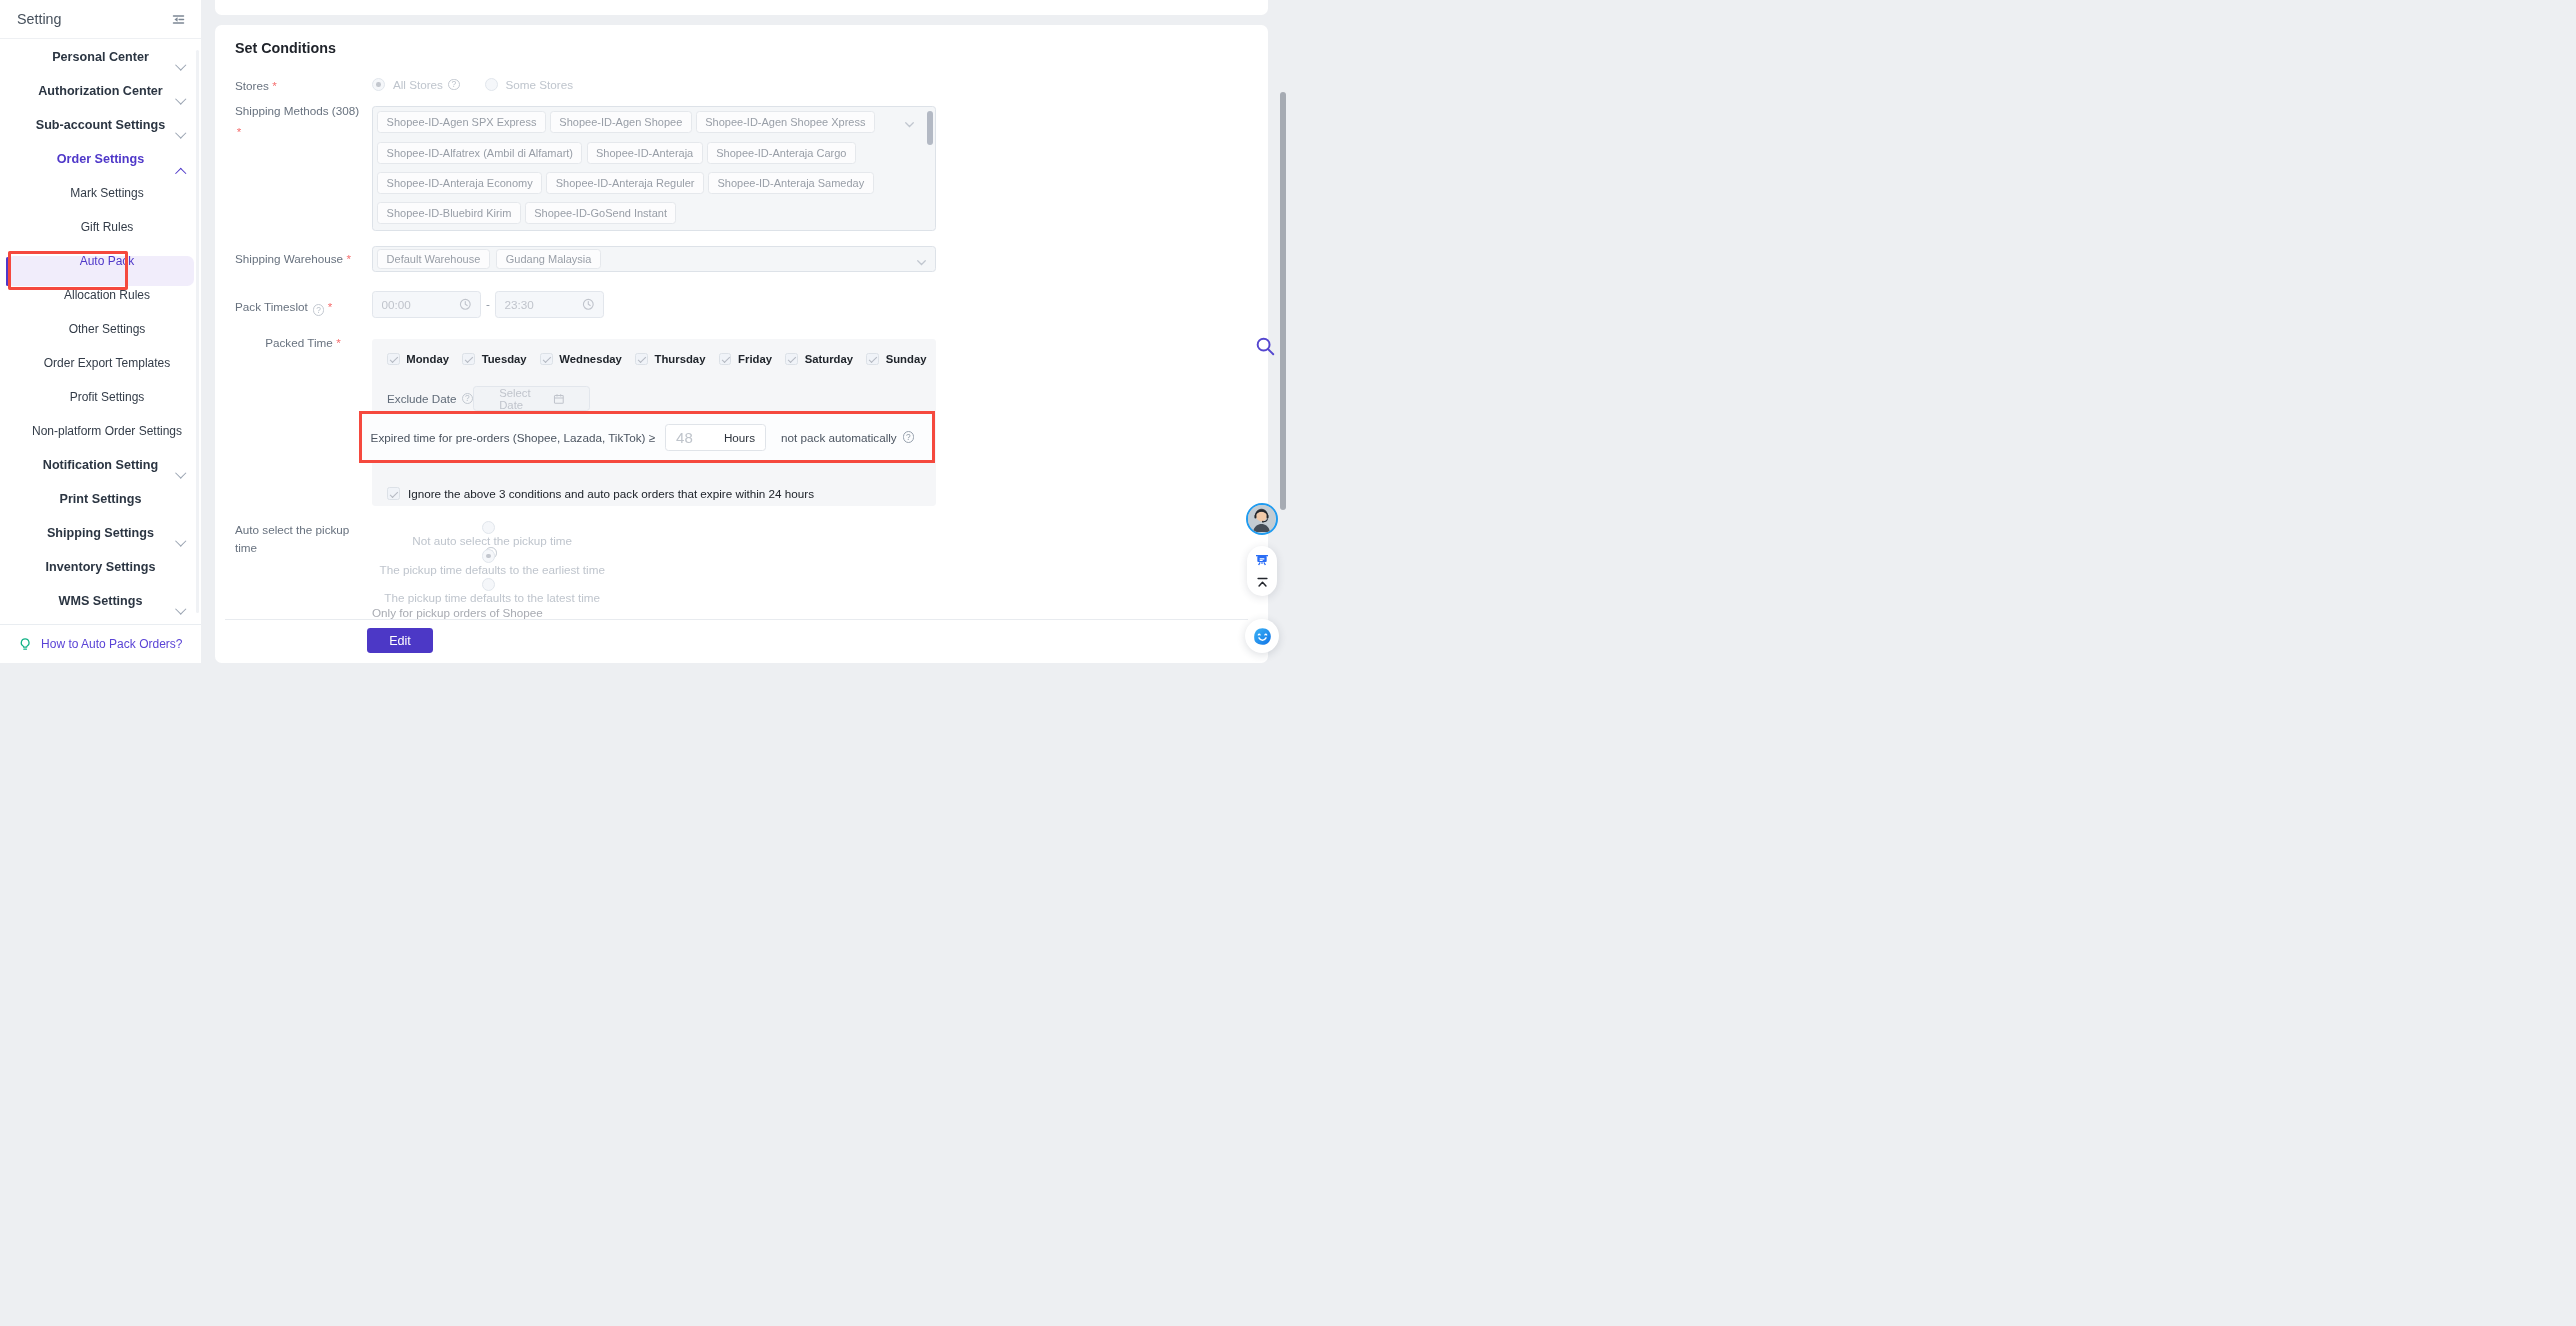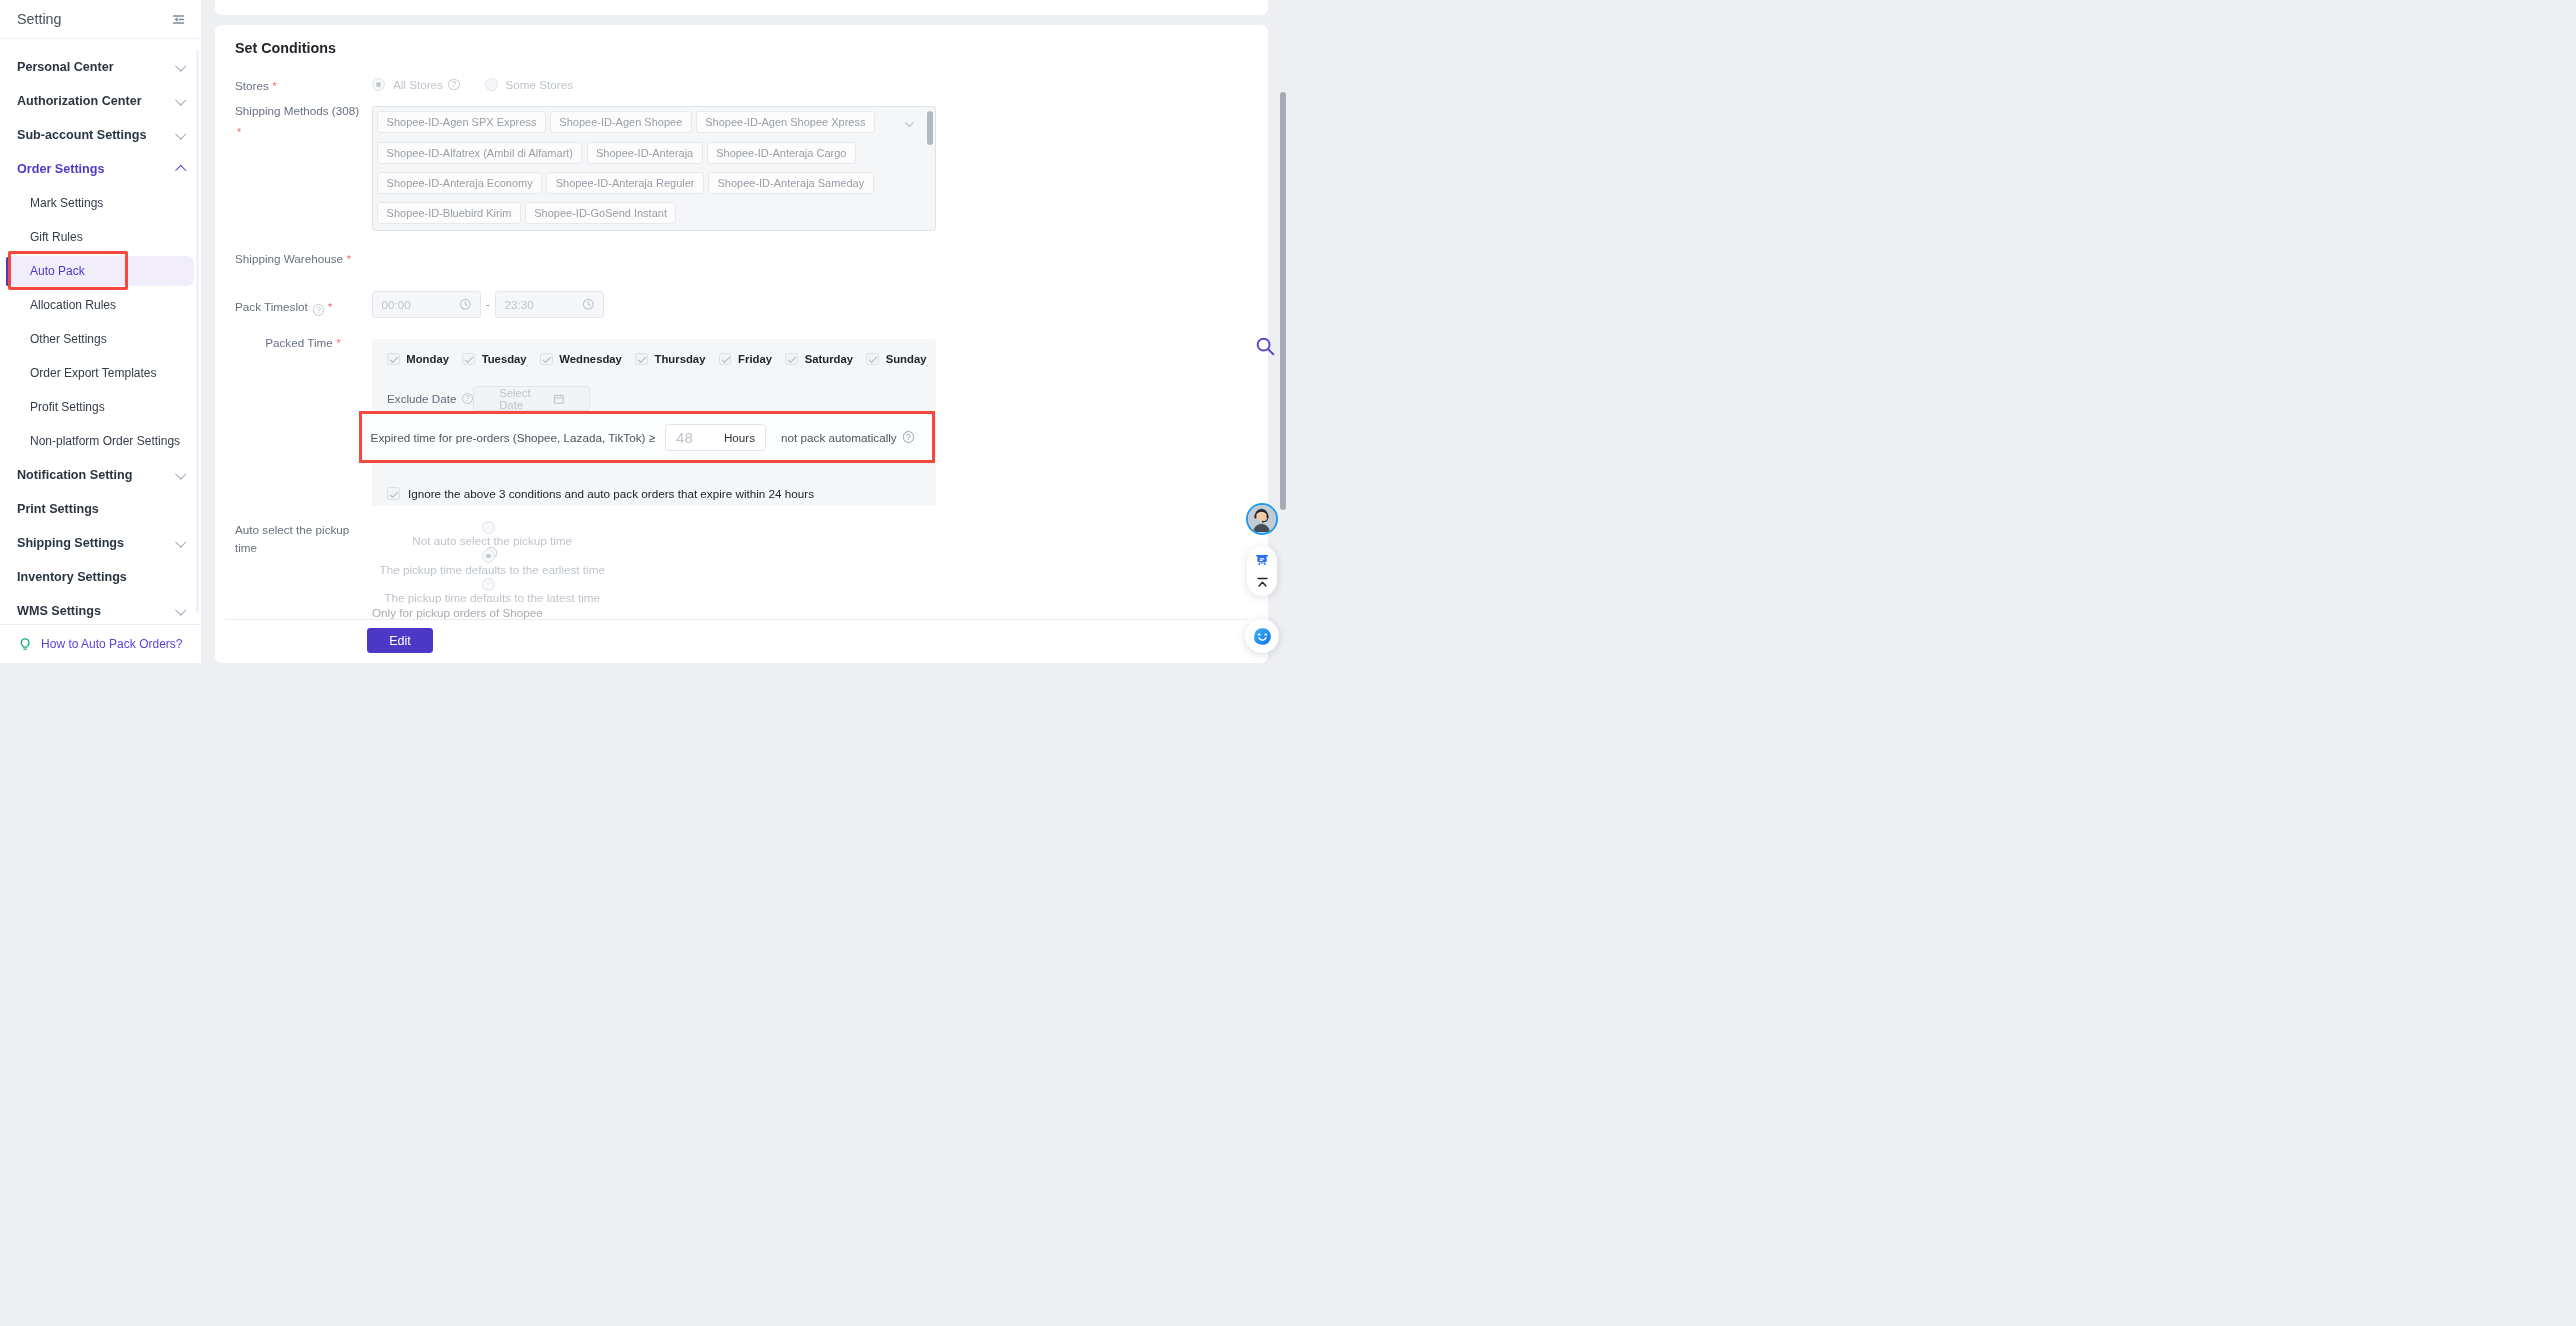--- a/index.html
+++ b/index.html
@@ -10,21 +10,21 @@
   html,body{width:1288px;height:663px;overflow:hidden;}
   body{font-family:"Liberation Sans",sans-serif;background:#edeff2;position:relative;}
 
   
   .sidebar{position:absolute;left:0;top:0;width:201px;height:663px;background:#fff;z-index:2;}
   .sidebar-header{height:39px;border-bottom:0.8px solid #eef0f3;display:flex;align-items:center;justify-content:space-between;padding:0 15px 0 17px;}
   .sidebar-title{font-size:14.3px;color:#46505c;}
   .collapse-icon{cursor:pointer;display:flex;}
   .sidebar-track{position:absolute;right:1.7px;top:50px;bottom:50px;width:3.4px;background:#f0f2f5;border-radius:1.7px;}
   .menu{padding-top:11px;position:relative;}
-  .menu-item{height:34px;display:flex;align-items:center;padding:0 17px;position:relative;cursor:pointer;}
+  .menu-item{height:34px;display:flex;align-items:center;padding:0 17px;position:relative;cursor:pointer;flex-direction:column;}
   .menu-item .lbl{position:relative;z-index:2;white-space:nowrap;}
   .menu-item.group .lbl{font-weight:700;font-size:12.6px;color:#2b3542;}
   .menu-item.sub{padding-left:30px;}
   .menu-item.sub .lbl{font-weight:400;font-size:12px;color:#333c48;}
   .menu-item.active .lbl{color:var(--accent);}
   .chev{margin-left:auto;width:7.5px;height:7.5px;border-right:1.3px solid #9aa4b2;border-bottom:1.3px solid #9aa4b2;transform:rotate(45deg);margin-top:-3.4px;position:relative;z-index:2;}
   .chev.up{transform:rotate(-135deg);margin-top:4.2px;border-color:var(--accent);}
   .hl-pill{position:absolute;left:6.7px;right:6.7px;top:1.7px;bottom:1.7px;background:#f1edfb;border-radius:6.7px;z-index:0;}
   .active-bar{position:absolute;left:5.9px;top:2.5px;bottom:2.5px;width:3.4px;background:var(--accent);border-radius:1.7px;z-index:1;}
   .red-box-1{position:absolute;left:8.4px;top:-3.4px;width:120px;height:39px;border:3.4px solid var(--red);border-radius:1.7px;z-index:3;pointer-events:none;}
@@ -230,20 +230,28 @@
       <svg width="11" height="11" viewBox="0 0 16 16" fill="none" stroke="#c0c6cf" stroke-width="1.8" stroke-linecap="round">
           <path d="M2.5 5.5L8 11l5.5-5.5"></path>
         </svg>
     </span>
     <span class="ms-thumb"></span>
   </div>
 
   <div class="field-label" style="top:225px;">
     <span>Shipping Warehouse</span><span class="req">*</span>
   </div>
+  <div class="select-box">
+    <span style="display:contents" id="wh-tags"><span class="tag">Default Warehouse</span><span class="tag">Gudang Malaysia</span></span>
+    <span class="sel-chevron">
+      <svg width="11" height="11" viewBox="0 0 16 16" fill="none" stroke="#c0c6cf" stroke-width="1.8" stroke-linecap="round">
+          <path d="M2.5 5.5L8 11l5.5-5.5"></path>
+        </svg>
+    </span>
+  </div>
 
   <div class="field-label" style="top:273px;">
     <span>Pack Timeslot</span><span class="q" style="vertical-align:-1.7px;">?</span><span class="req">*</span>
   </div>
   <div class="time-input" style="left:157px;">
     <span>00:00</span>
     <span style="margin-left:auto;display:flex;">
       <svg width="12.6" height="12.6" viewBox="0 0 16 16" fill="none" stroke="#c0c4cc" stroke-width="1.4">
           <circle cx="8" cy="8" r="6.2"></circle>
           <path d="M8 4.5V8l2.4 1.6" stroke-linecap="round"></path>

